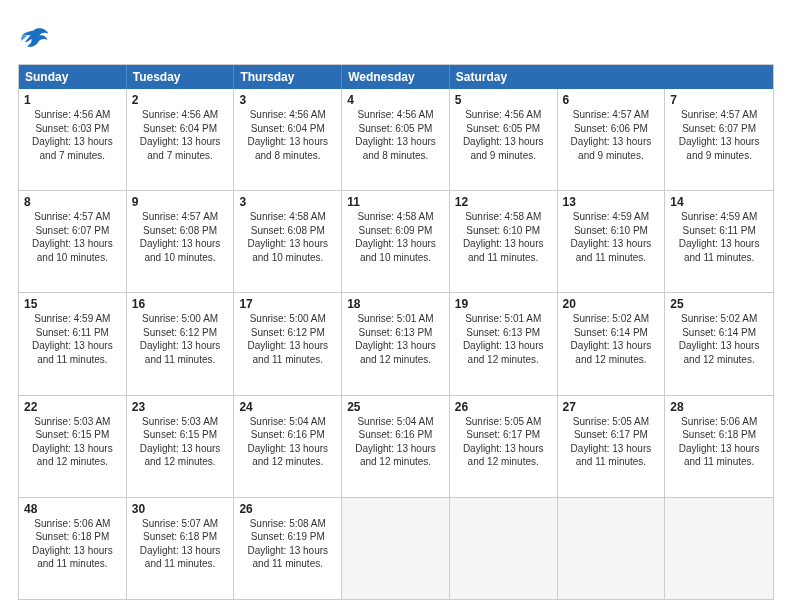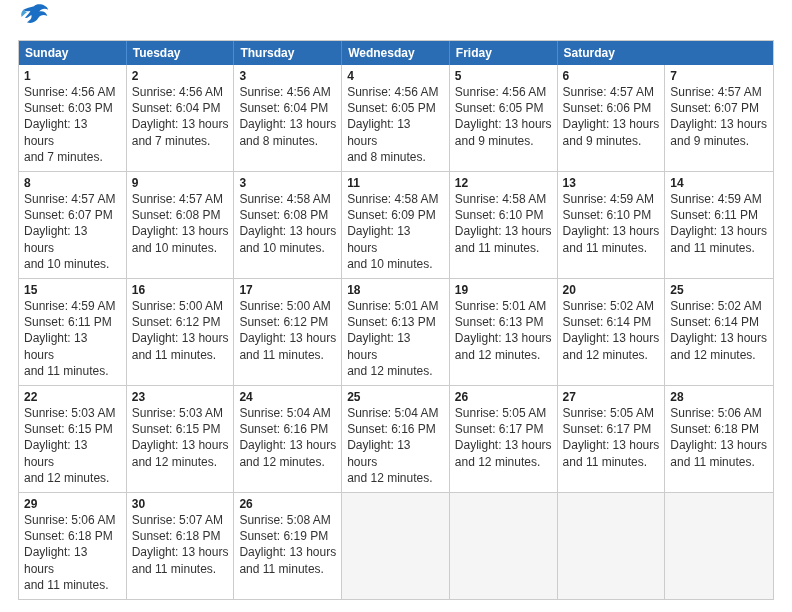--- a/index.html
+++ b/index.html
@@ -6,21 +6,21 @@
     body {
       font-family: Arial, sans-serif;
       background: #fff;
       width: 792px;
       height: 612px;
       overflow: hidden;
     }
     .page {
       width: 792px;
       height: 612px;
-      padding: 2px 18px 12px 18px;
+      padding: 26px 18px 12px 18px;
       display: flex;
       flex-direction: column;
     }
     .header {
       display: flex;
       justify-content: space-between;
       align-items: flex-start;
       margin-bottom: 10px;
     }
     .logo {
@@ -88,23 +88,24 @@
     .cal-cell:last-child { border-right: none; }
     .cal-cell.empty { background: #f5f5f5; }
     .day-num {
       font-size: 12px;
       font-weight: bold;
       color: #222;
       display: block;
       margin-bottom: 1px;
     }
     .cell-text {
-      font-size: 12px;
+      font-size: 10px;
       line-height: 1.35;
       color: #333;
+      text-align: center;
     }
   </style>
 </head>
 <body>
 
 <div class="page">
   <div class="header">
     <div class="logo">
       <svg class="logo-bird" viewBox="0 0 36 30">
         <path d="M18 4 C22 0 32 2 34 8 C30 6 26 7 24 10 C28 9 32 11 33 15 C29 13 25 14 23 17 C20 22 15 24 10 22 C14 20 16 17 15 14 C12 16 10 18 8 17 C10 14 13 12 14 9 C11 10 8 10 6 8 C9 6 14 5 18 4Z" fill="#1a6fc4"></path>
@@ -122,21 +123,20 @@
       <div class="location"></div>
     </div>
   </div>
 
   <div class="calendar">
     <div class="cal-header">
     <div class="cal-header-cell">Sunday</div>
         <div class="cal-header-cell">Tuesday</div>
         <div class="cal-header-cell">Thursday</div>
         <div class="cal-header-cell">Wednesday</div>
-        <div class="cal-header-cell">Friday</div>
         <div class="cal-header-cell">Saturday</div>
       </div>
     <div class="cal-body">
     <div class="cal-row">
           <div class="cal-cell">
             <span class="day-num">1</span>
             <div class="cell-text">Sunrise: 4:56 AM<br>Sunset: 6:03 PM<br>Daylight: 13 hours<br>and 7 minutes.</div>
           </div>
           <div class="cal-cell">
             <span class="day-num">2</span>
@@ -248,21 +248,21 @@
             <span class="day-num">27</span>
             <div class="cell-text">Sunrise: 5:05 AM<br>Sunset: 6:17 PM<br>Daylight: 13 hours<br>and 11 minutes.</div>
           </div>
           <div class="cal-cell">
             <span class="day-num">28</span>
             <div class="cell-text">Sunrise: 5:06 AM<br>Sunset: 6:18 PM<br>Daylight: 13 hours<br>and 11 minutes.</div>
           </div>
         </div>
         <div class="cal-row">
           <div class="cal-cell">
-            <span class="day-num">29</span>
+            <span class="day-num">48</span>
             <div class="cell-text">Sunrise: 5:06 AM<br>Sunset: 6:18 PM<br>Daylight: 13 hours<br>and 11 minutes.</div>
           </div>
           <div class="cal-cell">
             <span class="day-num">30</span>
             <div class="cell-text">Sunrise: 5:07 AM<br>Sunset: 6:18 PM<br>Daylight: 13 hours<br>and 11 minutes.</div>
           </div>
           <div class="cal-cell">
             <span class="day-num">26</span>
             <div class="cell-text">Sunrise: 5:08 AM<br>Sunset: 6:19 PM<br>Daylight: 13 hours<br>and 11 minutes.</div>
           </div>

